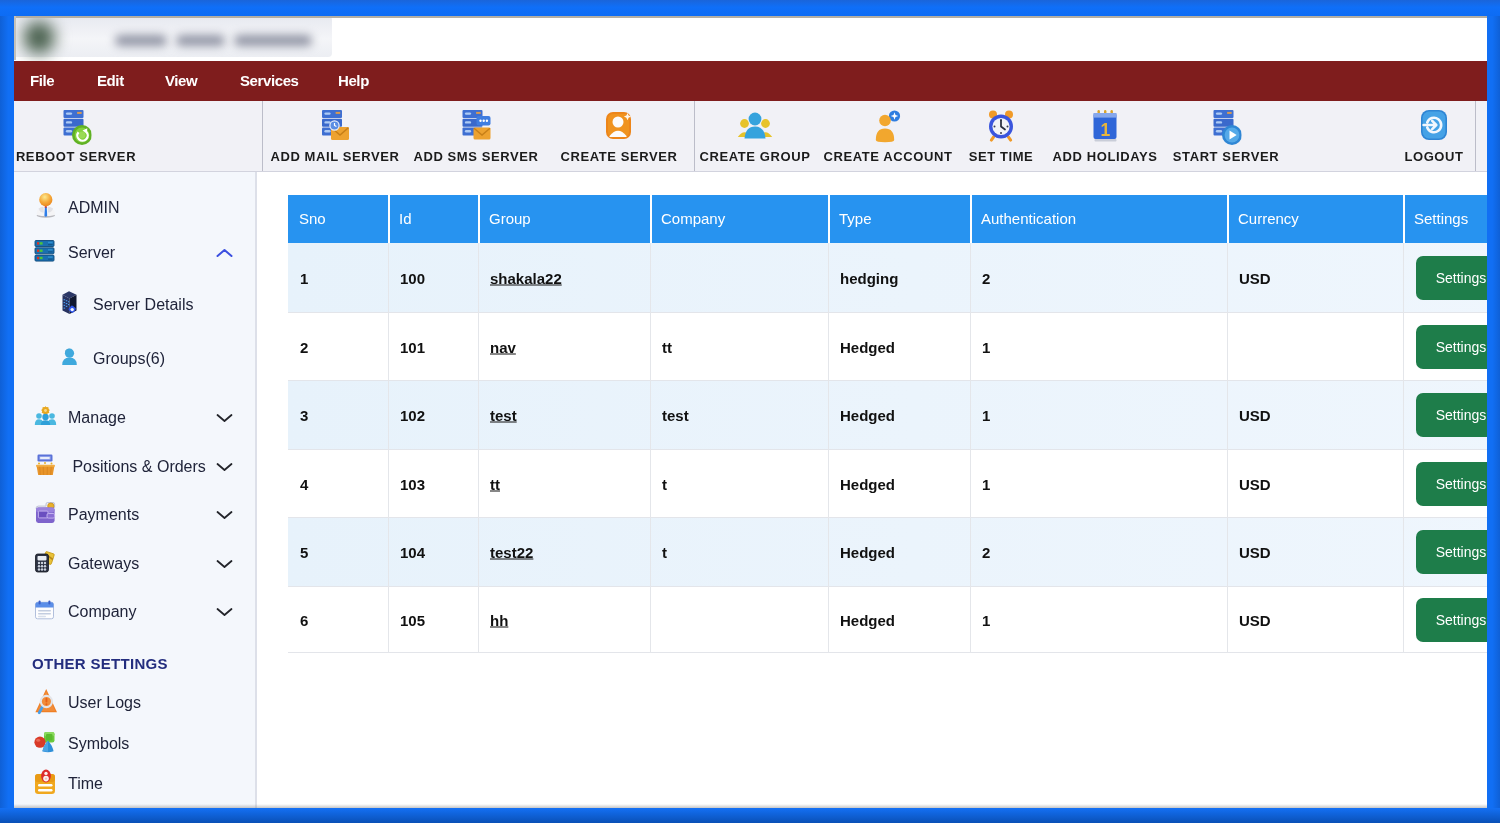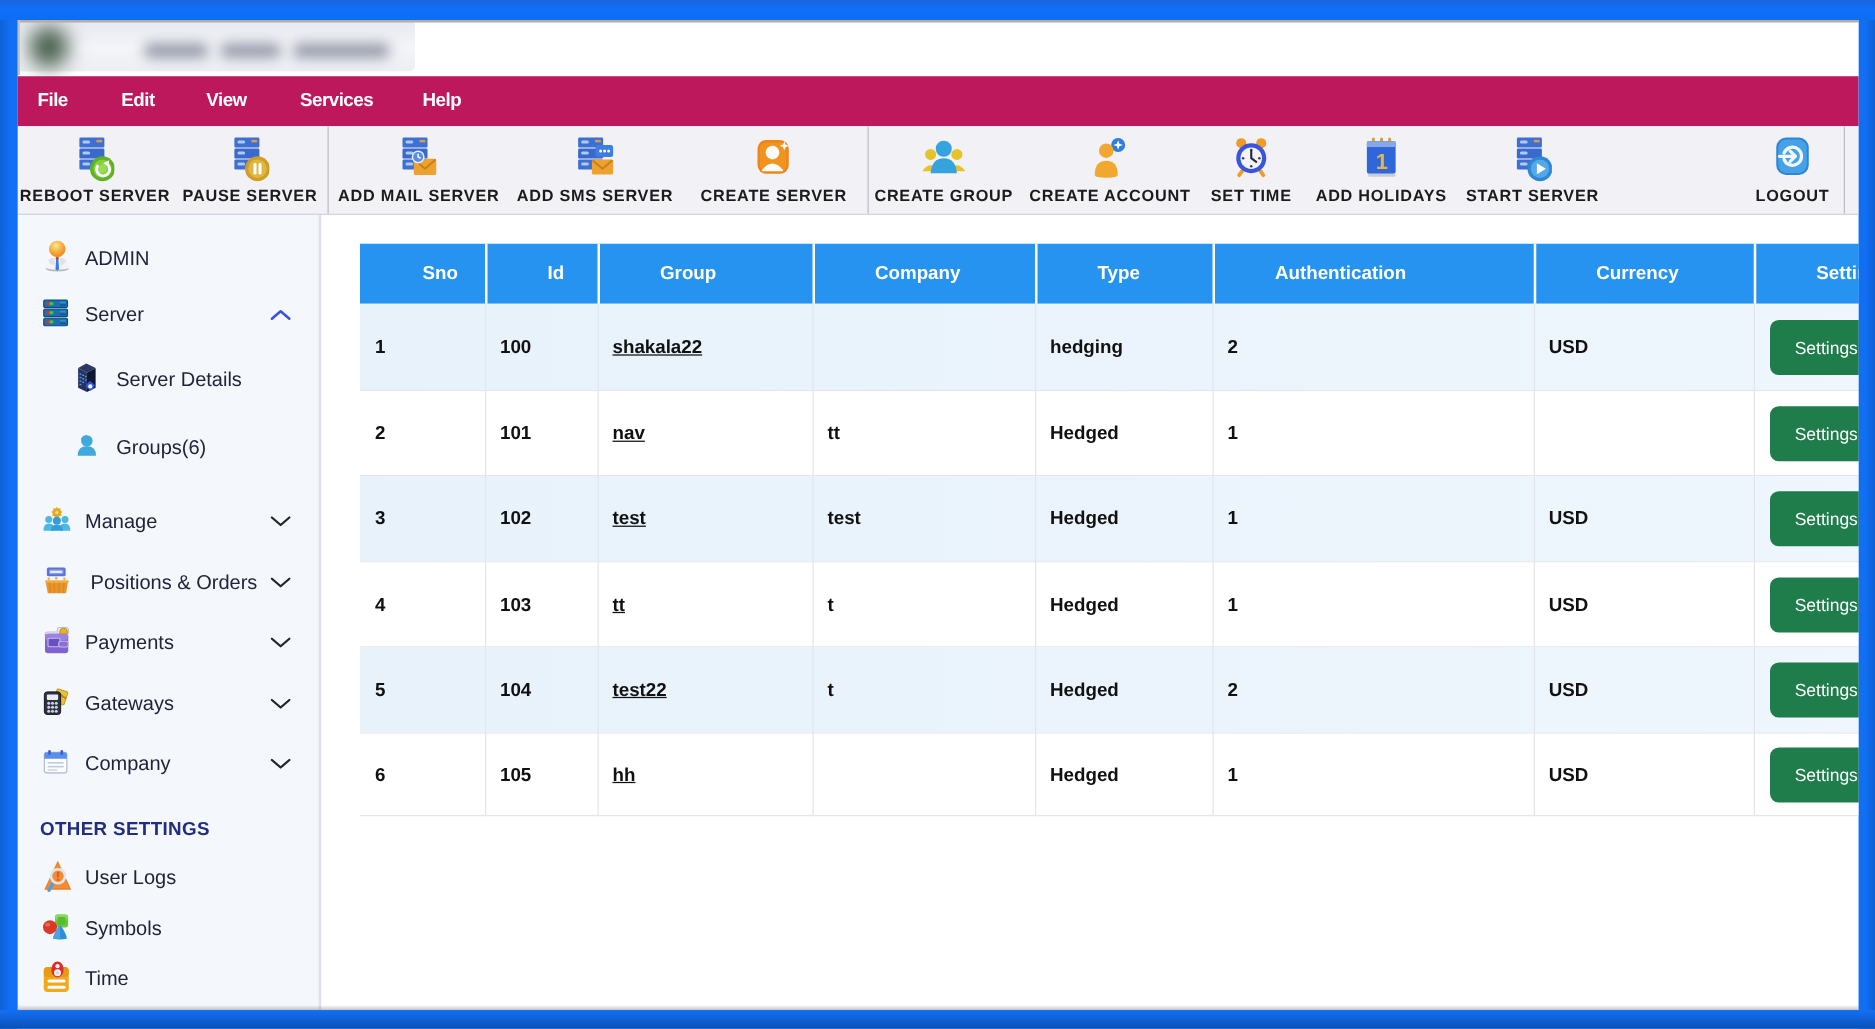--- a/index.html
+++ b/index.html
@@ -16,21 +16,21 @@
 
 
 .titlebar { position:absolute; left:0; top:0; width:1473px; height:45px; background:#fff; }
 .wash { position:absolute; left:0; top:0; width:318px; height:41px; background:linear-gradient(180deg,#e7e9f0,#f4f5f8 55%,#eceef3); border-radius:0 4px 4px 0; }
 .tb-circle { position:absolute; left:9px; top:5px; width:32px; height:33px; background:#4a614f; border-radius:50%; filter:blur(8px); }
 .tb-t1 { position:absolute; left:101px; top:19px; width:52px; height:11px; background:#8f93a3; border-radius:6px; filter:blur(5px); }
 .tb-t2 { position:absolute; left:162px; top:19px; width:49px; height:11px; background:#9094a4; border-radius:6px; filter:blur(5px); }
 .tb-t3 { position:absolute; left:220px; top:19px; width:78px; height:11px; background:#8f93a3; border-radius:6px; filter:blur(5px); }
 
 
-.menubar { position:absolute; left:0; top:45px; width:1473px; height:40px; background:#be185d; }
+.menubar { position:absolute; left:0; top:45px; width:1473px; height:40px; background:#7f1d1d; }
 .menubar span { position:absolute; top:0; height:40px; line-height:40px; color:#fff; font-size:15px; font-weight:bold; letter-spacing:-0.4px; }
 
 
 .toolbar { position:absolute; left:0; top:85px; width:1473px; height:71px; background:#f1f1f6; border-bottom:1px solid #d2d3de; }
 .tbtn { position:absolute; top:0; height:70px; text-align:center; }
 .tbtn .ico { position:absolute; top:8px; left:50%; transform:translateX(-50%); }
 .tbtn .lbl { position:absolute; top:48px; width:100%; font-size:13px; font-weight:bold; letter-spacing:0.6px; color:#1b1b1b; white-space:nowrap; }
 .tdiv { position:absolute; top:0; width:1px; height:70px; background:#bcbdc9; }
 
 
@@ -39,21 +39,21 @@
 .sitem .sic { position:absolute; left:20px; top:50%; transform:translateY(-50%); }
 .sitem .stx { position:absolute; left:54px; top:50%; transform:translateY(-50%); font-size:16px; color:#20243a; white-space:nowrap; }
 .sitem.sub .sic { left:47px; }
 .sitem.sub .stx { left:79px; }
 .sitem .chev { position:absolute; left:202px; top:50%; transform:translateY(-50%); }
 .shead { position:absolute; left:18px; font-size:15px; font-weight:bold; color:#232d7e; letter-spacing:0.3px; }
 
 
 .gtbl { position:absolute; left:274px; top:179px; width:1250px; height:457px; }
 .ghdr { position:absolute; left:0; top:0; width:100%; height:48px; background:#2793f0; }
-.ghtx { position:absolute; top:0; line-height:48px; color:#fff; font-size:15px; font-weight:bold; white-space:nowrap;margin-left:39px; }
+.ghtx { position:absolute; top:0; line-height:48px; color:#fff; font-size:15px; font-weight:normal; white-space:nowrap; }
 .ghsep { position:absolute; top:0; width:2px; height:48px; background:#fff; }
 .grow { position:absolute; left:0; width:100%; background:#fff; border-bottom:1px solid #e3e5ea; }
 .grow.odd { background:linear-gradient(90deg,#e7f2fb,#eff6fd); }
 .gtx { position:absolute; top:50%; transform:translateY(-50%); font-size:15px; font-weight:bold; color:#111; white-space:nowrap; }
 .gu { text-decoration:underline; }
 .gvl { position:absolute; top:48px; width:1px; height:410px; background:#e4e6ea; }
 .gbtn { position:absolute; left:1128px; top:50%; transform:translateY(-50%); width:90px; height:44px; line-height:44px; background:#1e7d4a; color:#fff; font-size:14px; text-align:center; border-radius:7px; }
 </style>
 </head>
 <body>
@@ -93,36 +93,20 @@
             <rect x="5.4" y="21" width="6.2" height="2.4" rx="1.2" fill="#aecbf4"></rect>
         <rect x="16.6" y="2.9" width="4.6" height="2" fill="#d89a50"></rect>
         <circle cx="21.5" cy="26" r="10" fill="#60b124"></circle>
             <circle cx="21.5" cy="26" r="7.4" fill="#83d13c"></circle>
             <circle cx="21.5" cy="26" r="3.4" fill="#9ada55"></circle>
         <path d="M 25.7 22.8 A 5.2 5.2 0 1 1 18 23.2" fill="none" stroke="#fff" stroke-width="2.3"></path>
         <path d="M 26.8 19.2 L 26.3 24.4 L 22 21.6 Z" fill="#fff"></path>
       </svg></span>
       <div class="lbl">REBOOT SERVER</div>
     </div>
-    <div class="tbtn" style="left:126px;width:120px">
-      <span class="ico"><svg width="31" height="37" viewBox="0 0 31 37">
-        <rect x="3" y="1" width="20" height="8" rx="1" fill="#3e6fd2"></rect>
-            <rect x="3" y="9.8" width="20" height="8" rx="1" fill="#3a69cc"></rect>
-            <rect x="3" y="18.6" width="20" height="8" rx="1" fill="#3e6fd2"></rect>
-        <rect x="5.4" y="3.4" width="6.2" height="2.4" rx="1.2" fill="#aecbf4"></rect>
-            <rect x="5.4" y="12.2" width="6.2" height="2.4" rx="1.2" fill="#aecbf4"></rect>
-            <rect x="5.4" y="21" width="6.2" height="2.4" rx="1.2" fill="#aecbf4"></rect>
-        <rect x="16.6" y="2.9" width="4.6" height="2" fill="#d89a50"></rect>
-        <circle cx="21.5" cy="26" r="10" fill="#cf9d28"></circle>
-            <circle cx="21.5" cy="26" r="7.4" fill="#e0b83e"></circle>
-        <rect x="18.3" y="21.4" width="2.4" height="9.2" rx="1.1" fill="#fff"></rect>
-            <rect x="22.3" y="21.4" width="2.4" height="9.2" rx="1.1" fill="#fff"></rect>
-      </svg></span>
-      <div class="lbl">PAUSE SERVER</div>
-    </div>
     <div class="tbtn" style="left:392px;width:140px">
       <span class="ico"><svg width="33" height="37" viewBox="0 0 33 37">
         <rect x="3" y="1" width="20" height="8" rx="1" fill="#3e6fd2"></rect>
             <rect x="3" y="9.8" width="20" height="8" rx="1" fill="#3a69cc"></rect>
             <rect x="3" y="18.6" width="20" height="8" rx="1" fill="#3e6fd2"></rect>
         <rect x="5.4" y="3.4" width="6.2" height="2.4" rx="1.2" fill="#aecbf4"></rect>
             <rect x="5.4" y="12.2" width="6.2" height="2.4" rx="1.2" fill="#aecbf4"></rect>
             <rect x="5.4" y="21" width="6.2" height="2.4" rx="1.2" fill="#aecbf4"></rect>
         <rect x="16.6" y="2.9" width="4.6" height="2" fill="#d89a50"></rect>
         <rect x="17" y="7" width="14" height="9.5" rx="2" fill="#3f7de0"></rect>

